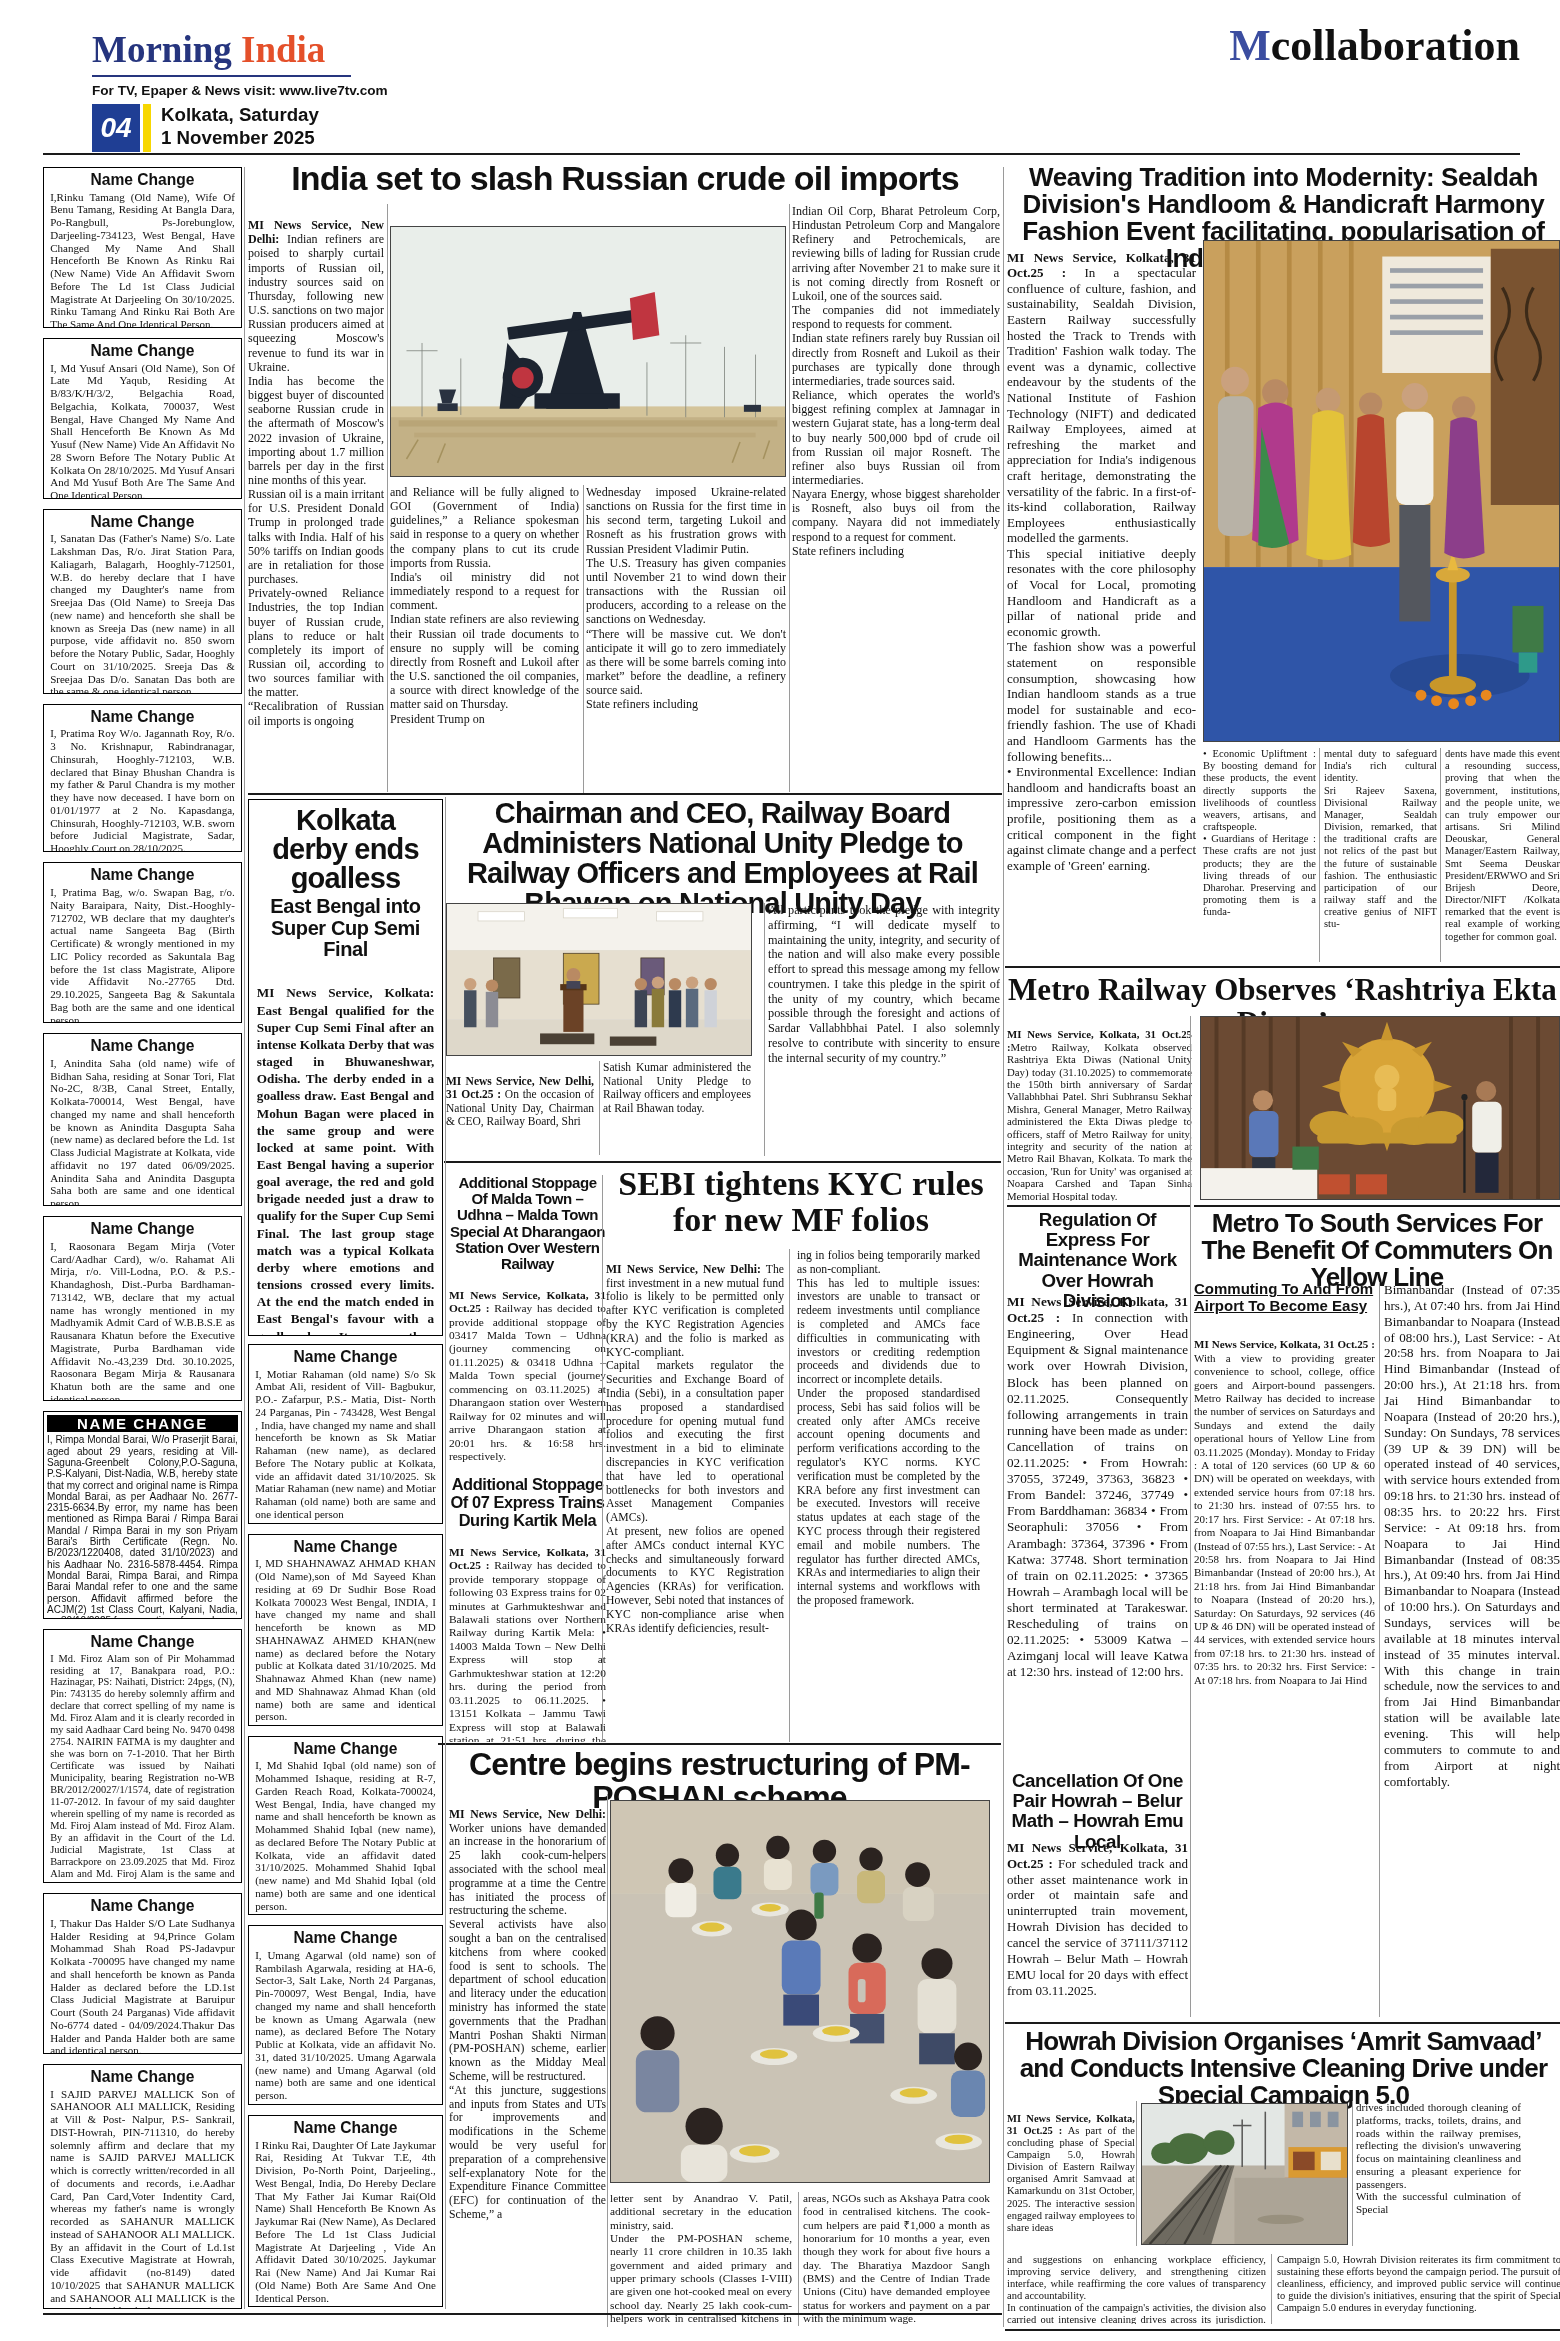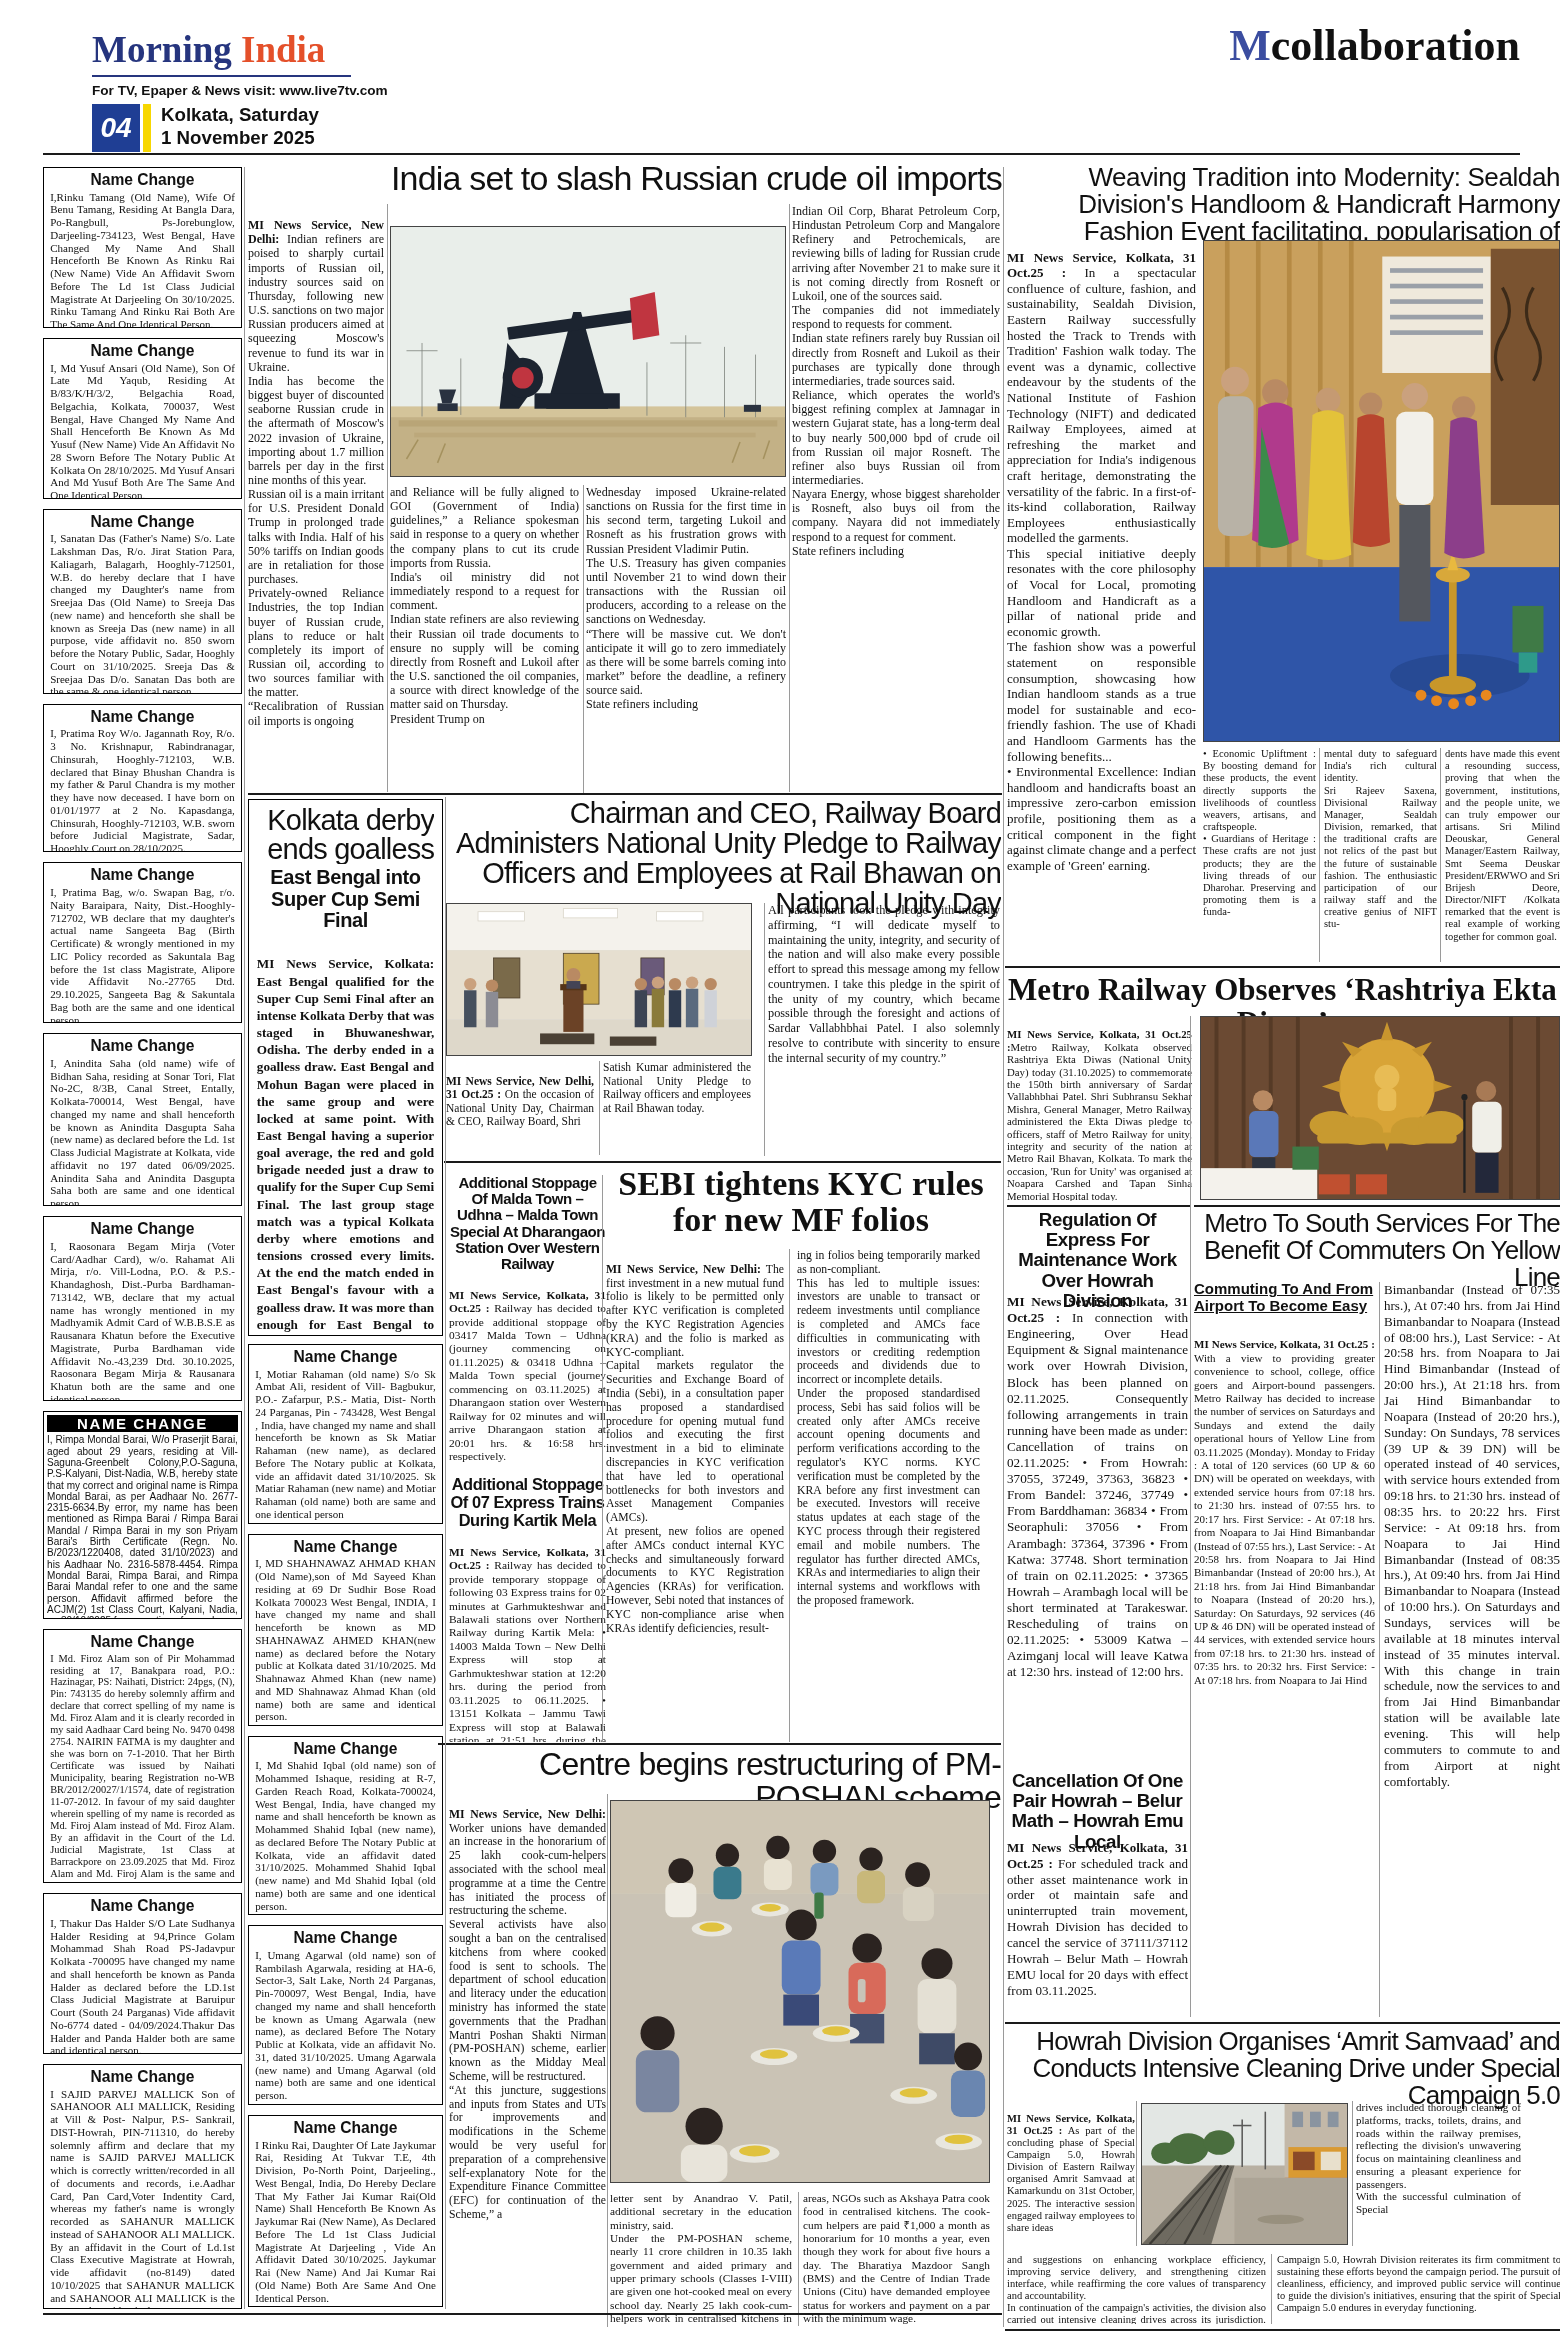--- a/index.html
+++ b/index.html
@@ -3,21 +3,21 @@
 <meta charset="utf-8">
 <style>
   html,body{margin:0;padding:0;background:#f2f2ee;}
   #page{position:relative;width:1560px;height:2342px;background:#ffffff;overflow:hidden;
         font-family:"Liberation Serif",serif;color:#111;}
   .abs{position:absolute;}
   .sans{font-family:"Liberation Sans",sans-serif;}
   .serif{font-family:"Liberation Serif",serif;}
   .txt{text-align:justify;white-space:pre-line;overflow:hidden;line-height:1.18;font-size:11.7px;}
   .byline{font-weight:bold;}
-  .hl{font-family:"Liberation Sans",sans-serif;font-weight:normal;text-align:right;letter-spacing:-0.8px;line-height:1.04;overflow:hidden;}
+  .hl{font-family:"Liberation Sans",sans-serif;font-weight:bold;text-align:center;letter-spacing:-0.8px;line-height:1.04;overflow:hidden;}
   .hl-serif{font-family:"Liberation Serif",serif;font-weight:bold;text-align:center;line-height:1.05;overflow:hidden;}
   .smallhead{font-family:"Liberation Sans",sans-serif;font-weight:bold;text-align:center;line-height:1.08;letter-spacing:-0.4px;}
   .ncbox{border:1.2px solid #000;padding:3.1px 6.2px 4.7px 6.2px;background:#fff;box-sizing:border-box;overflow:hidden;}
   .nctitle{font-family:"Liberation Sans",sans-serif;font-weight:bold;font-size:15.6px;text-align:center;margin:0 0 1.6px 0;}
   .ncbody{font-size:11px;line-height:1.16;text-align:justify;}
   .ncbody.small-sans{font-family:"Liberation Sans",sans-serif;font-size:10px;line-height:1.13;}
   .ncbody.small-serif{font-size:10.4px;line-height:1.15;}
   .nctitle-inverse{background:#000;color:#fff;font-family:"Liberation Sans",sans-serif;font-weight:bold;
        font-size:15px;text-align:center;letter-spacing:1.6px;margin:0 0 2.3px 0;}
   .vrule{position:absolute;width:0.8px;background:#9a9a9a;}

